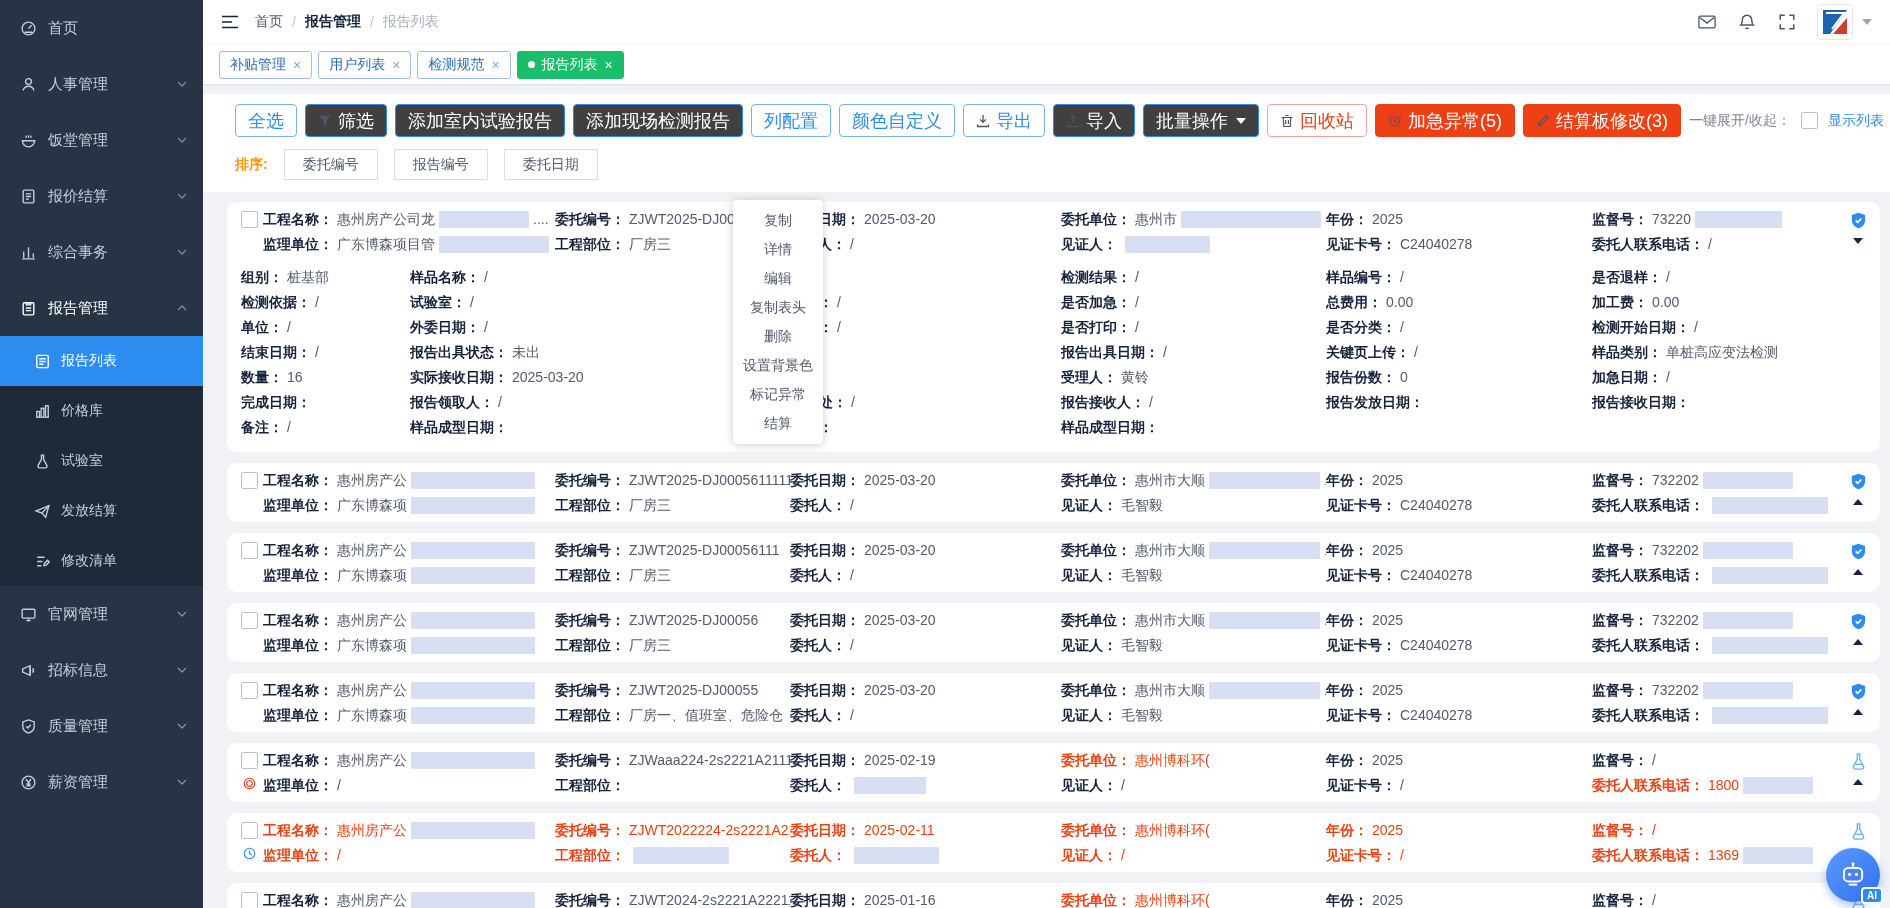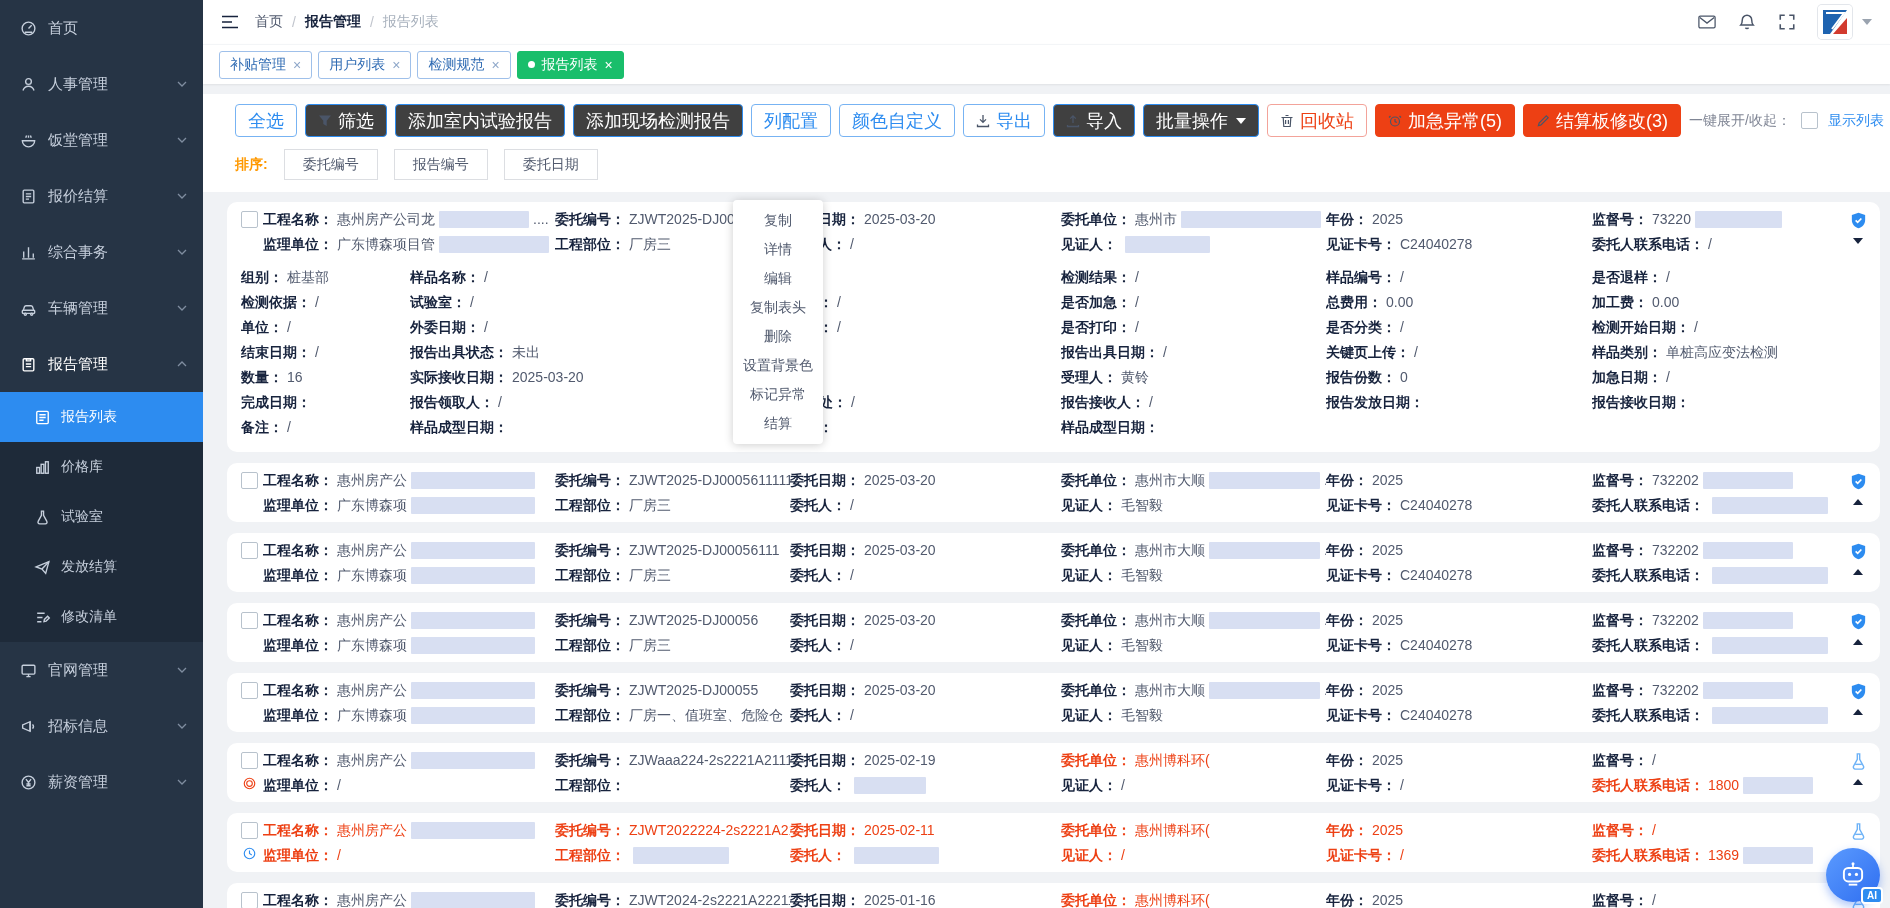--- a/index.html
+++ b/index.html
@@ -161,36 +161,20 @@
             <path d="M3.5 13V7M8 13V3M12.5 13V9M2 14h12"></path>
           </svg>
         </span>
         <span class="s-label">综合事务</span>
         <span class="arrow">
           <svg viewBox="0 0 10 6" width="10" height="6" fill="none" stroke="currentColor" stroke-width="1.3">
             <path d="M1 1l4 4 4-4"></path>
           </svg>
         </span>
       </div>
-      <div class="side-item">
-        <span class="s-icon">
-          <svg viewBox="0 0 16 16" fill="none" stroke="currentColor" stroke-width="1.3">
-            <path d="M3 10l1.2-3.6a1.5 1.5 0 0 1 1.4-1h4.8a1.5 1.5 0 0 1 1.4 1L13 10"></path>
-            <rect x="2.2" y="9.6" width="11.6" height="3" rx=".8"></rect>
-            <circle cx="5" cy="13.4" r="1"></circle>
-            <circle cx="11" cy="13.4" r="1"></circle>
-          </svg>
-        </span>
-        <span class="s-label">车辆管理</span>
-        <span class="arrow">
-          <svg viewBox="0 0 10 6" width="10" height="6" fill="none" stroke="currentColor" stroke-width="1.3">
-            <path d="M1 1l4 4 4-4"></path>
-          </svg>
-        </span>
-      </div>
       <div class="side-item expanded">
         <span class="s-icon">
           <svg viewBox="0 0 16 16" fill="none" stroke="currentColor" stroke-width="1.3">
             <rect x="3" y="2.6" width="10" height="11.4" rx="1"></rect>
             <path d="M6 2.6h4v2H6zM5.5 7.5h5M5.5 10h5"></path>
           </svg>
         </span>
         <span class="s-label">报告管理</span>
         <span class="arrow">
           <svg viewBox="0 0 10 6" width="10" height="6" fill="none" stroke="currentColor" stroke-width="1.3">
@@ -260,20 +244,34 @@
         </span>
       </div>
       <div class="side-item">
         <span class="s-icon">
           <svg viewBox="0 0 16 16" fill="none" stroke="currentColor" stroke-width="1.3">
             <path d="M2.5 6.5v3l7 3v-9Z"></path>
             <path d="M9.5 3.5v9M11.8 6a3 3 0 0 1 0 4"></path>
           </svg>
         </span>
         <span class="s-label">招标信息</span>
+        <span class="arrow">
+          <svg viewBox="0 0 10 6" width="10" height="6" fill="none" stroke="currentColor" stroke-width="1.3">
+            <path d="M1 1l4 4 4-4"></path>
+          </svg>
+        </span>
+      </div>
+      <div class="side-item">
+        <span class="s-icon">
+          <svg viewBox="0 0 16 16" fill="none" stroke="currentColor" stroke-width="1.3">
+            <path d="M8 1.8 13.4 3.7v3.9c0 3.2-2.1 5.6-5.4 6.6-3.3-1-5.4-3.4-5.4-6.6V3.7Z"></path>
+            <path d="M5.8 7.7l1.6 1.6 2.8-3"></path>
+          </svg>
+        </span>
+        <span class="s-label">质量管理</span>
         <span class="arrow">
           <svg viewBox="0 0 10 6" width="10" height="6" fill="none" stroke="currentColor" stroke-width="1.3">
             <path d="M1 1l4 4 4-4"></path>
           </svg>
         </span>
       </div>
       <div class="side-item">
         <span class="s-icon">
           <svg viewBox="0 0 16 16" fill="none" stroke="currentColor" stroke-width="1.3">
             <circle cx="8" cy="8" r="6"></circle>

